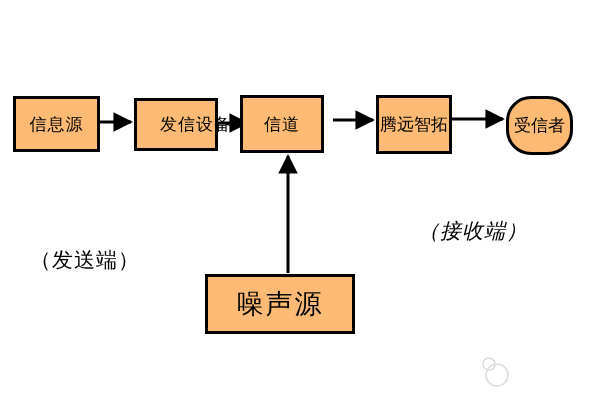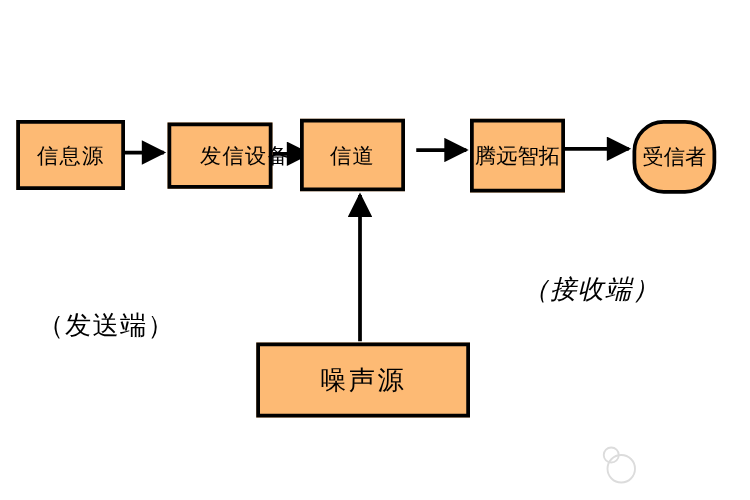--- a/index.html
+++ b/index.html
@@ -34,21 +34,21 @@
     justify-content: center;
     font-size: 17px;
     letter-spacing: 1px;
     white-space: nowrap;
   }
   .box-info-source   { left: 13px;  top: 96px;  width: 87px;  height: 56px; }
   .box-transmitter   { left: 134px; top: 98px;  width: 84px;  height: 53px; padding-left: 40px; }
   .box-channel       { left: 240px; top: 95px;  width: 84px;  height: 58px; }
   .box-recv-device   { left: 376px; top: 95px;  width: 76px;  height: 59px; letter-spacing: 0; }
   .box-recipient     { left: 506px; top: 96px;  width: 67px;  height: 59px; letter-spacing: 0; border-radius: 25px; }
-  .box-noise-source  { left: 205px; top: 274px; width: 171px; height: 60px; font-size: 21px; letter-spacing: 2px; }
+  .box-noise-source  { left: 205px; top: 274px; width: 150px; height: 60px; font-size: 27px; letter-spacing: 2px; }
   .annotation {
     position: absolute;
     font-size: 21px;
     letter-spacing: 1px;
     white-space: nowrap;
   }
   .annotation-send    { left: 30px;  top: 228px; margin-top: 18px; }
   .annotation-receive { left: 418px; top: 217px; font-style: italic; }
   .watermark {
     position: absolute;

